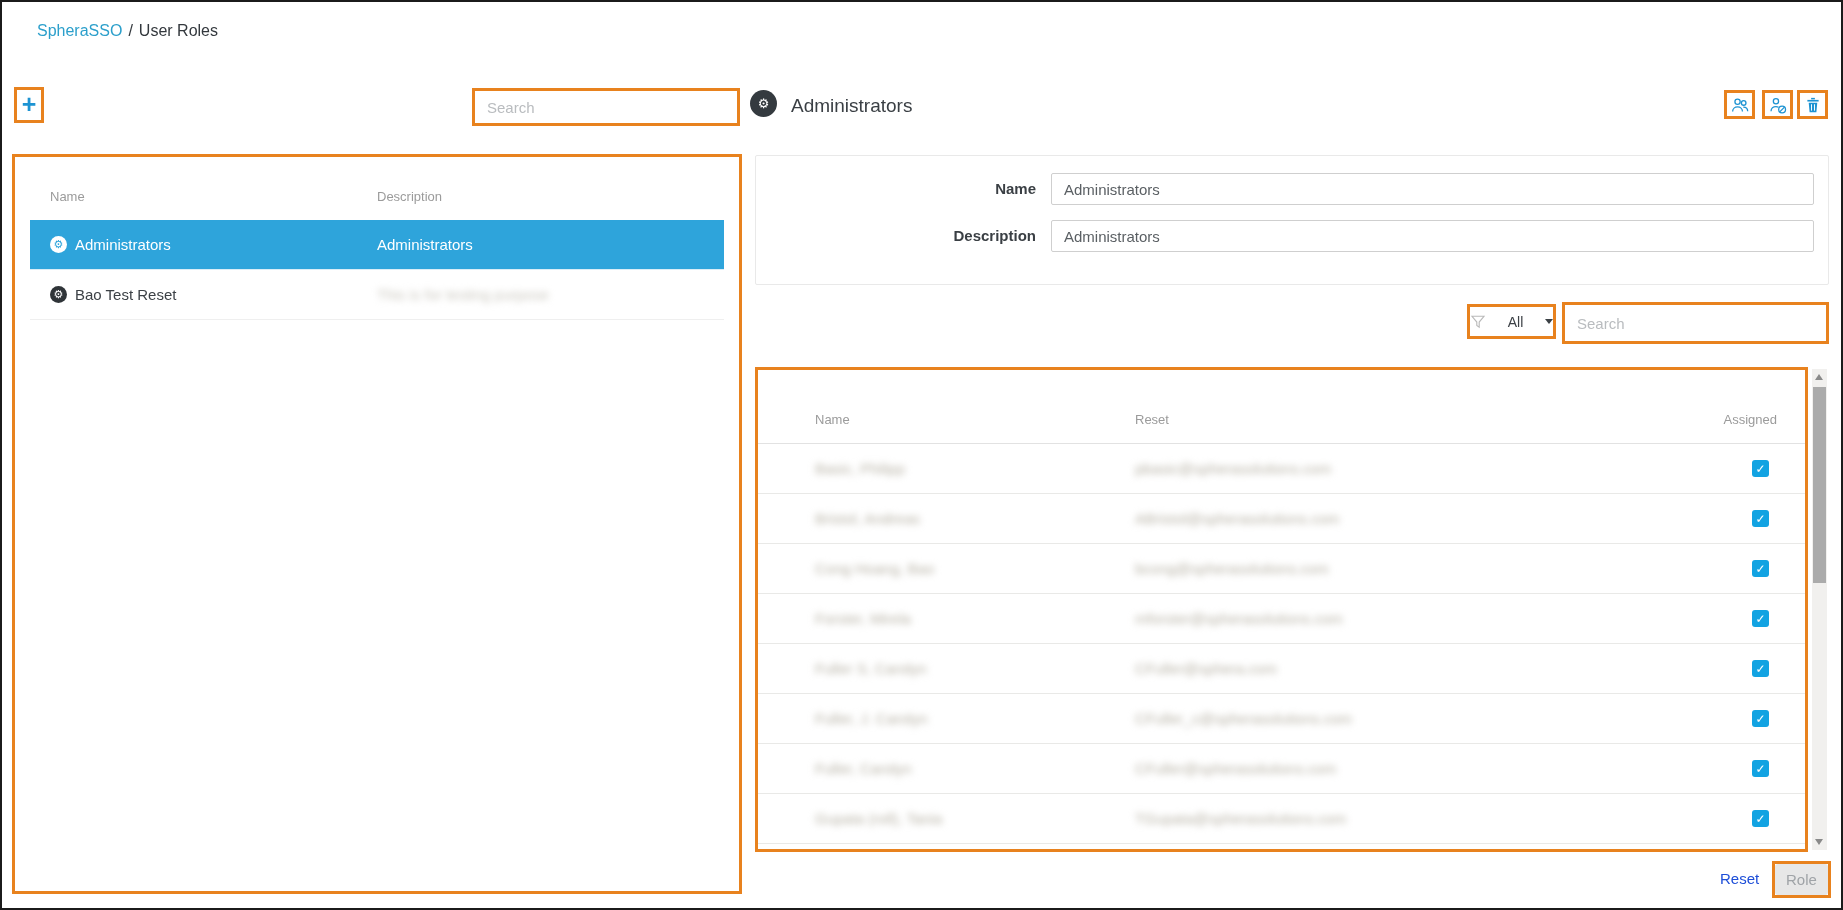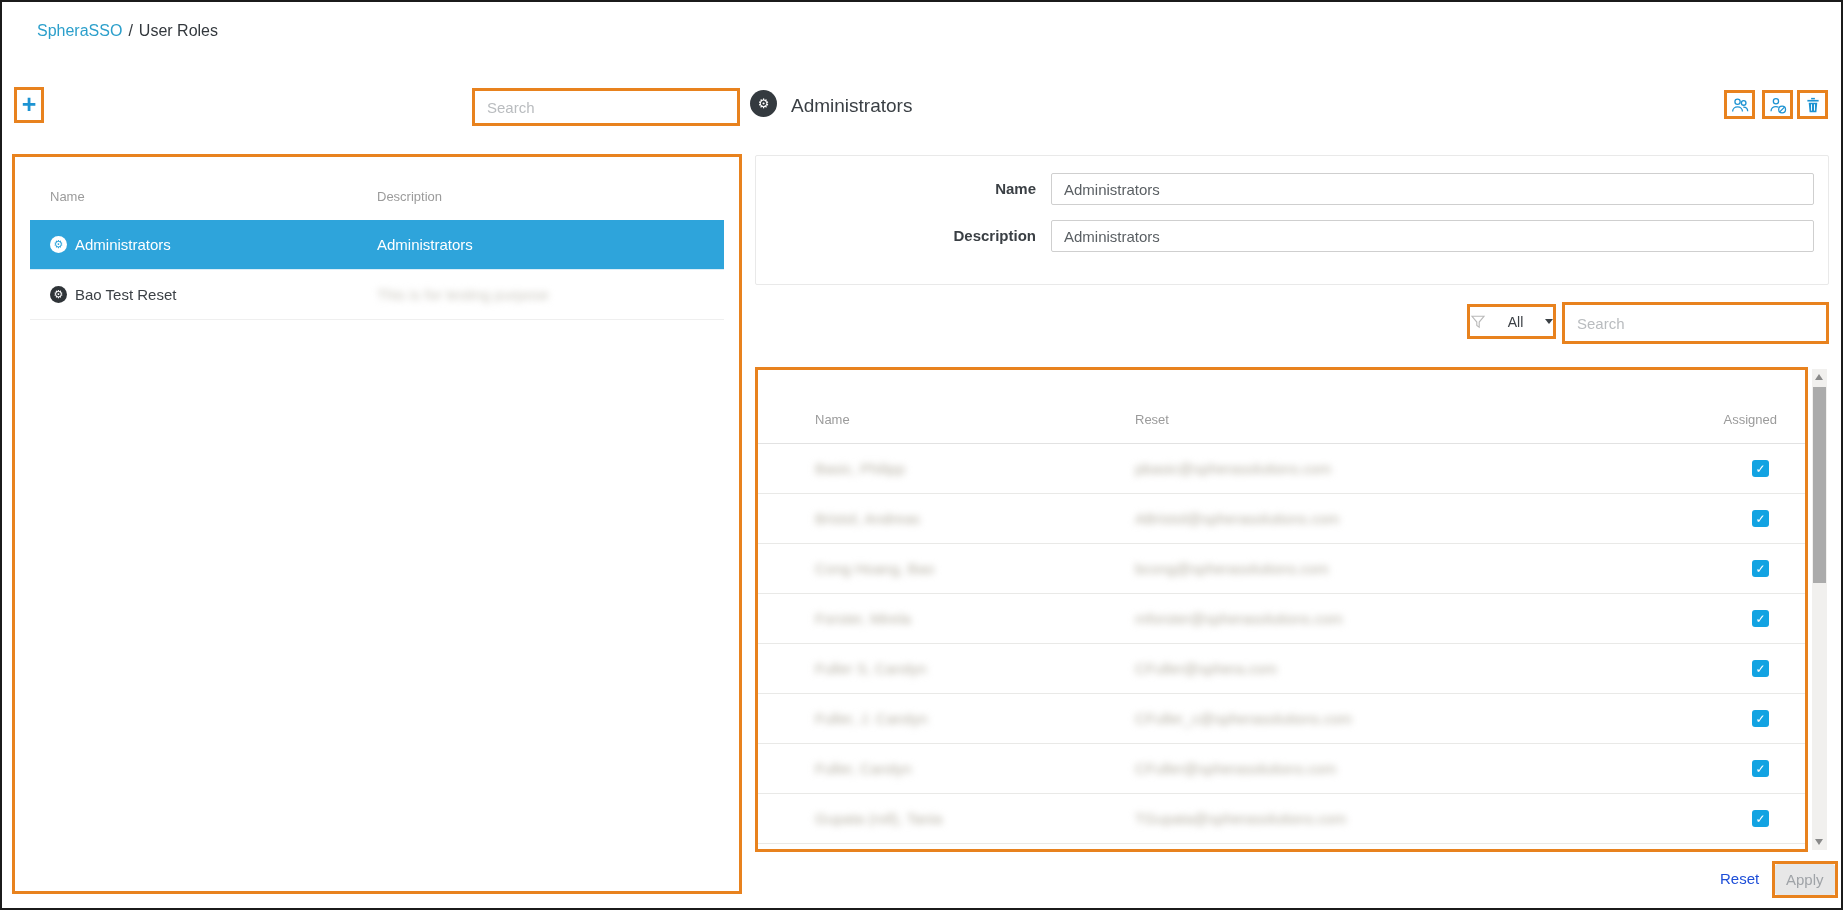--- a/index.html
+++ b/index.html
@@ -282,16 +282,16 @@
   </div>
 
   <div class="sbar">
     <span class="up"></span>
     <span class="thumb"></span>
     <span class="down"></span>
   </div>
 
   <span class="reset-link">Reset</span>
   <span class="apply-wrap annot">
-    <button class="apply-btn" disabled="">Apply</button>
+    <button class="apply-btn" disabled="">Role</button>
   </span>
 
 </div>
 
 </body></html>

